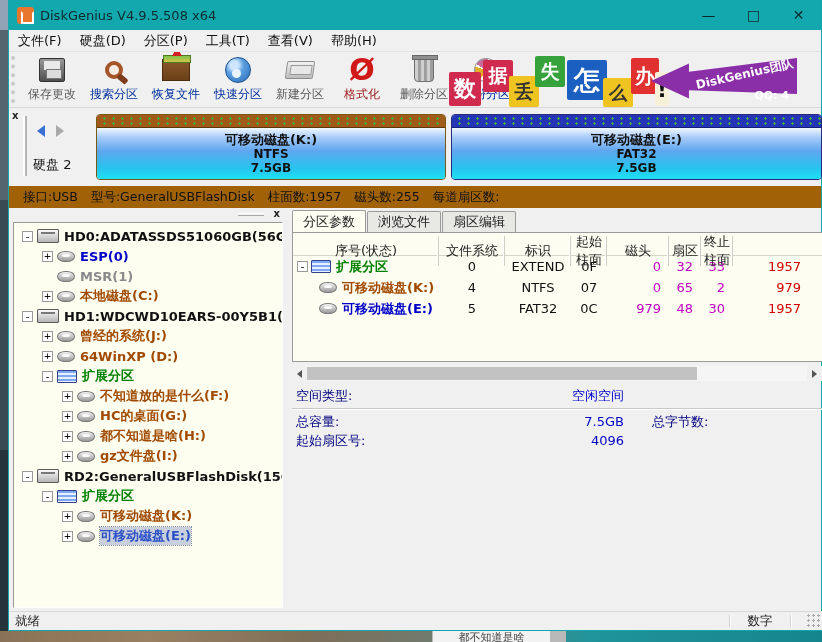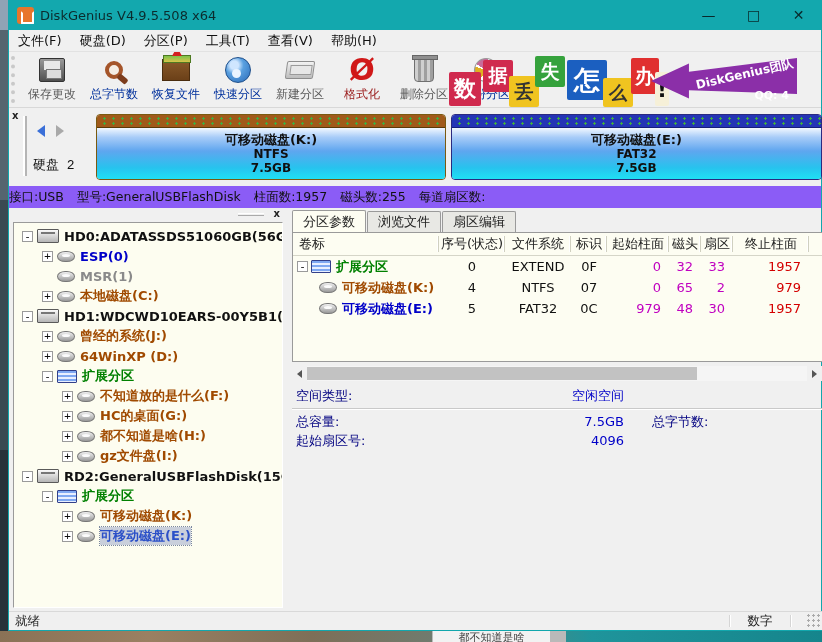--- a/index.html
+++ b/index.html
@@ -83,38 +83,38 @@
     transform:rotate(-13deg); white-space:nowrap; }
   #banner-qq { position:absolute; right:2px; bottom:6px; color:#fff; font-size:11px; font-weight:bold;margin-left:33px; }
 
   
   #diskpanel { position:absolute; left:0; top:108px; width:100%; height:78px; background:#f0f0f0; }
   #diskpanel-close { position:absolute; left:3px; top:2px; font-size:10px; font-weight:bold; color:#222; }
   #diskpanel-grip { position:absolute; left:14px; top:8px; height:60px; border-left:2px solid #fff; border-right:2px solid #b5b5b5; width:2px; }
   .nav-arrow { width:0; height:0; display:inline-block; }
   #nav-left { border-top:6px solid transparent; border-bottom:6px solid transparent; border-right:8px solid #3a6fd8; margin-right:6px; }
   #nav-right { border-top:6px solid transparent; border-bottom:6px solid transparent; border-left:8px solid #a9a9a9; }
-  #disk-label { position:absolute; left:24px; top:48px; font-size:13px; color:#111;font-family:Liberation Mono, monospace; }
+  #disk-label { position:absolute; left:24px; top:48px; font-size:13px; color:#111; }
   #nav-arrows { position:absolute; left:28px; top:14px; }
   .part-bar { position:absolute; top:6px; height:66px; border:1px solid #7a5a10; border-radius:4px; overflow:hidden;
     display:flex; flex-direction:column; }
   .part-strip { height:13px; border-bottom:1px solid #5a3a08;
     background-image:radial-gradient(circle,#3fae3f 1px,transparent 1.3px); background-size:9px 5px; background-position:3px 1px; }
   .strip-brown { background-color:#a05a1a; }
   .strip-navy  { background-color:#2435b5; border-bottom-color:#141f7a; }
   .part-body { flex:1; background:linear-gradient(180deg,#f2f8ff 0,#a8ccf8 18%,#5fa6ef 45%,#27c3ee 78%,#1fe0f4 100%);
     display:flex; flex-direction:column; align-items:center; justify-content:center; color:#101010; }
   .part-name { font-size:13px; font-weight:bold; line-height:15px; }
   .part-fs, .part-size { font-size:12px; font-weight:bold; line-height:14px; }
   #part-bar-1 { left:87px; width:350px; }
   #part-bar-2 { left:442px; width:371px; border-color:#2a2a80; }
 
   
-  #diskinfo { position:absolute; left:0; top:186px; width:100%; height:22px; background:#8b5cf6;
-    display:flex; align-items:center; gap:13px; white-space:nowrap; overflow:hidden;
+  #diskinfo { position:absolute; left:0; top:186px; width:100%; height:22px; background:#a16207;
+    display:flex; align-items:center; padding-left:14px; gap:13px; white-space:nowrap; overflow:hidden;
     font-size:12.5px; color:#111; }
   .di-pair { display:inline-flex; }
 
   
   #main { position:absolute; left:0; top:208px; width:100%; height:404px; background:#f0f0f0; }
 
   
   #left-panel { position:absolute; left:0; top:0; width:277px; height:404px; }
   #left-panel-header { position:absolute; left:0; top:0; width:100%; height:13px; }
   #left-panel-grip { position:absolute; right:22px; top:5px; width:26px; height:3px; border-top:1px solid #fff; border-bottom:1px solid #aaa; }
@@ -219,21 +219,21 @@
     <div class="tool-btn">
       <div class="tool-ico">
           <div class="ic-save"></div>
         </div>
       <span class="tool-label tl-gray">保存更改</span>
     </div>
     <div class="tool-btn">
       <div class="tool-ico">
           <div class="ic-search"></div>
         </div>
-      <span class="tool-label tl-navy">总字节数</span>
+      <span class="tool-label tl-navy">搜索分区</span>
     </div>
     <div class="tool-btn">
       <div class="tool-ico">
           <div class="ic-recover"></div>
         </div>
       <span class="tool-label tl-navy">恢复文件</span>
     </div>
     <div class="tool-btn">
       <div class="tool-ico">
           <div class="ic-quick"></div>
@@ -425,21 +425,20 @@
 
     <div id="right-panel">
       <div id="tabbar">
         <div class="tab active">分区参数</div>
         <div class="tab">浏览文件</div>
         <div class="tab">扇区编辑</div>
       </div>
 
       <div id="table-wrap">
         <div class="grid-row" id="thead">
-          <div class="th first">卷标</div>
           <div class="th">序号(状态)</div>
           <div class="th">文件系统</div>
           <div class="th">标识</div>
           <div class="th">起始柱面</div>
           <div class="th">磁头</div>
           <div class="th">扇区</div>
           <div class="th">终止柱面</div>
         </div>
 
         <div class="grid-row">

